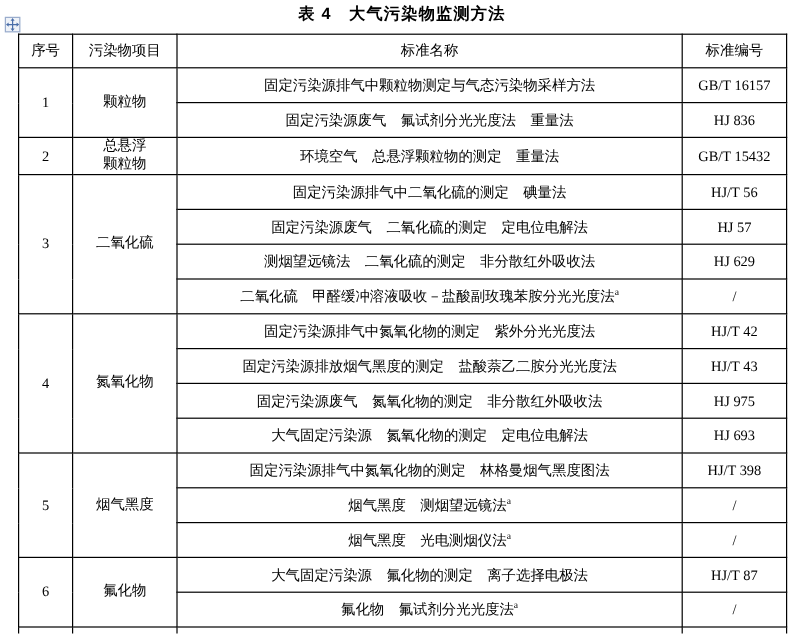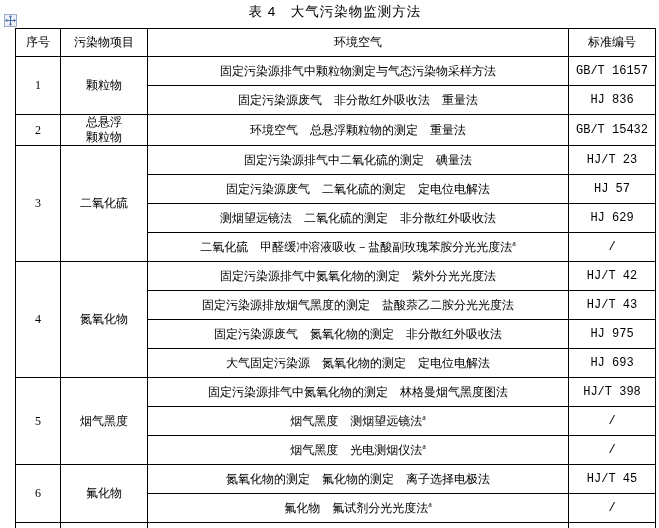--- a/index.html
+++ b/index.html
@@ -18,21 +18,21 @@
     height: 528px;
     background: #ffffff;
   }
   .doc-title {
     position: absolute;
     top: 3px;
     left: 15px;
     width: 640px;
     text-align: center;
     font-family: "Liberation Sans", "DejaVu Sans", sans-serif;
-    font-weight: normal;
+    font-weight: bold;
     font-size: 13.5px;
     letter-spacing: 1px;
     white-space: pre;
   }
   .move-handle {
     position: absolute;
     left: 4px;
     top: 14px;
     width: 13px;
     height: 13px;
@@ -60,28 +60,28 @@
     padding: 0 2px;
     text-align: center;
     vertical-align: middle;
     overflow: hidden;
     line-height: 1.25;
   }
   thead tr { height: 28px; }
   tbody tr { height: 29px; }
   tbody tr.partial-row { height: 24px; }
   td.col-no { font-family: "Liberation Serif", serif; font-size: 12px; }
-  td.col-pollutant { white-space: pre-line; }
+  td.col-pollutant { white-space: pre-line; font-family: Liberation Mono, monospace; }
   td.col-standard {
     text-align: left;
     padding-left: 9px;
     white-space: nowrap;
   }
   td.col-code {
-    font-family: Liberation Mono, monospace;
+    font-family: Liberation Serif, serif;
     font-size: 11.5px;
     white-space: nowrap;
   }
   td.col-standard sup {
     font-size: 8px;
     line-height: 0;
   }
 </style>
 </head>
 <body>
@@ -107,47 +107,47 @@
     <colgroup>
       <col style="width:45px">
       <col style="width:87px">
       <col style="width:421px">
       <col style="width:87px">
     </colgroup>
     <thead>
       <tr>
         <th>序号</th>
         <th>污染物项目</th>
-        <th>环境空气</th>
+        <th>标准名称</th>
         <th>标准编号</th>
       </tr>
     </thead>
     <tbody>
         <tr>
           <td class="col-no" rowspan="2">1</td>
           <td class="col-pollutant" rowspan="2">颗粒物</td>
           <td class="col-standard">固定污染源排气中颗粒物测定与气态污染物采样方法</td>
           <td class="col-code">GB/T 16157</td>
         </tr>
         <tr>
-          <td class="col-standard">固定污染源废气　非分散红外吸收法　重量法</td>
+          <td class="col-standard">固定污染源废气　氟试剂分光光度法　重量法</td>
           <td class="col-code">HJ 836</td>
         </tr>
         <tr>
           <td class="col-no" rowspan="1">2</td>
           <td class="col-pollutant" rowspan="1">总悬浮
 颗粒物</td>
           <td class="col-standard">环境空气　总悬浮颗粒物的测定　重量法</td>
           <td class="col-code">GB/T 15432</td>
         </tr>
         <tr>
           <td class="col-no" rowspan="4">3</td>
           <td class="col-pollutant" rowspan="4">二氧化硫</td>
           <td class="col-standard">固定污染源排气中二氧化硫的测定　碘量法</td>
-          <td class="col-code">HJ/T 23</td>
+          <td class="col-code">HJ/T 56</td>
         </tr>
         <tr>
           <td class="col-standard">固定污染源废气　二氧化硫的测定　定电位电解法</td>
           <td class="col-code">HJ 57</td>
         </tr>
         <tr>
           <td class="col-standard">测烟望远镜法　二氧化硫的测定　非分散红外吸收法</td>
           <td class="col-code">HJ 629</td>
         </tr>
         <tr>
@@ -182,22 +182,22 @@
           <td class="col-standard">烟气黑度　测烟望远镜法<sup>a</sup></td>
           <td class="col-code">/</td>
         </tr>
         <tr>
           <td class="col-standard">烟气黑度　光电测烟仪法<sup>a</sup></td>
           <td class="col-code">/</td>
         </tr>
         <tr>
           <td class="col-no" rowspan="2">6</td>
           <td class="col-pollutant" rowspan="2">氟化物</td>
-          <td class="col-standard">氮氧化物的测定　氟化物的测定　离子选择电极法</td>
-          <td class="col-code">HJ/T 45</td>
+          <td class="col-standard">大气固定污染源　氟化物的测定　离子选择电极法</td>
+          <td class="col-code">HJ/T 87</td>
         </tr>
         <tr>
           <td class="col-standard">氟化物　氟试剂分光光度法<sup>a</sup></td>
           <td class="col-code">/</td>
         </tr>
         <tr class="partial-row">
           <td class="col-no"></td>
           <td class="col-pollutant"></td>
           <td class="col-standard"></td>
           <td class="col-code"></td>

